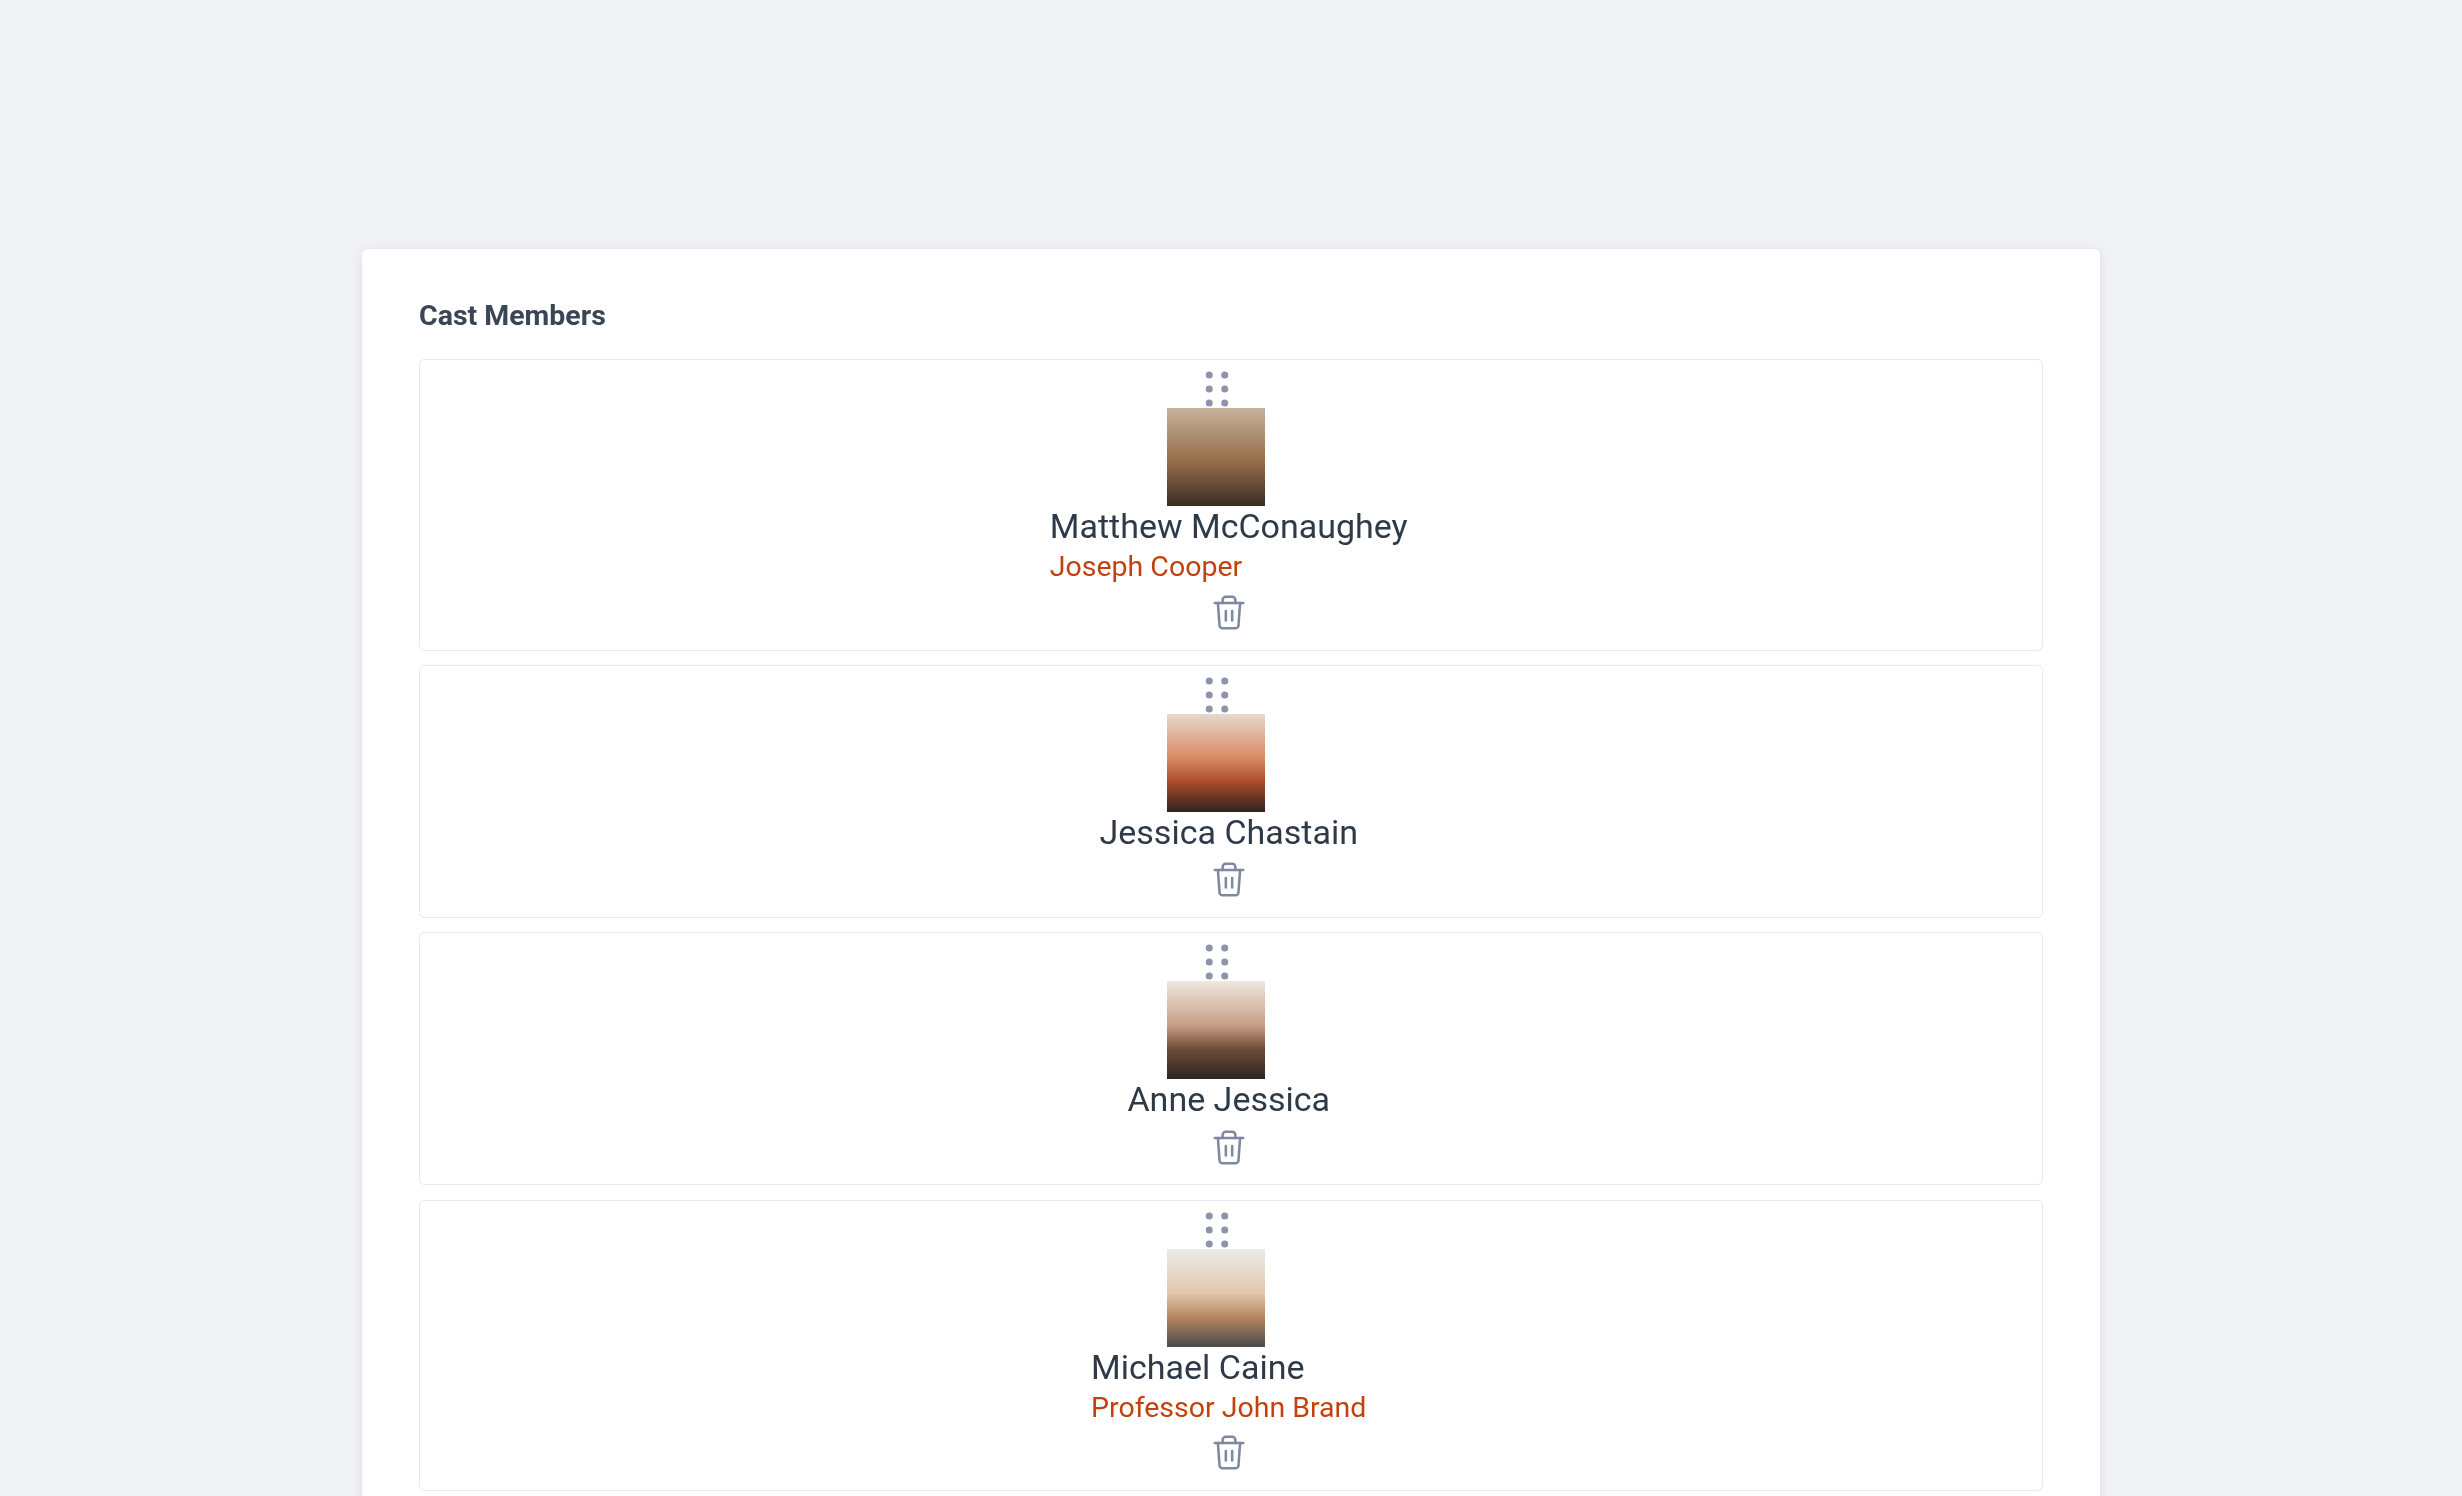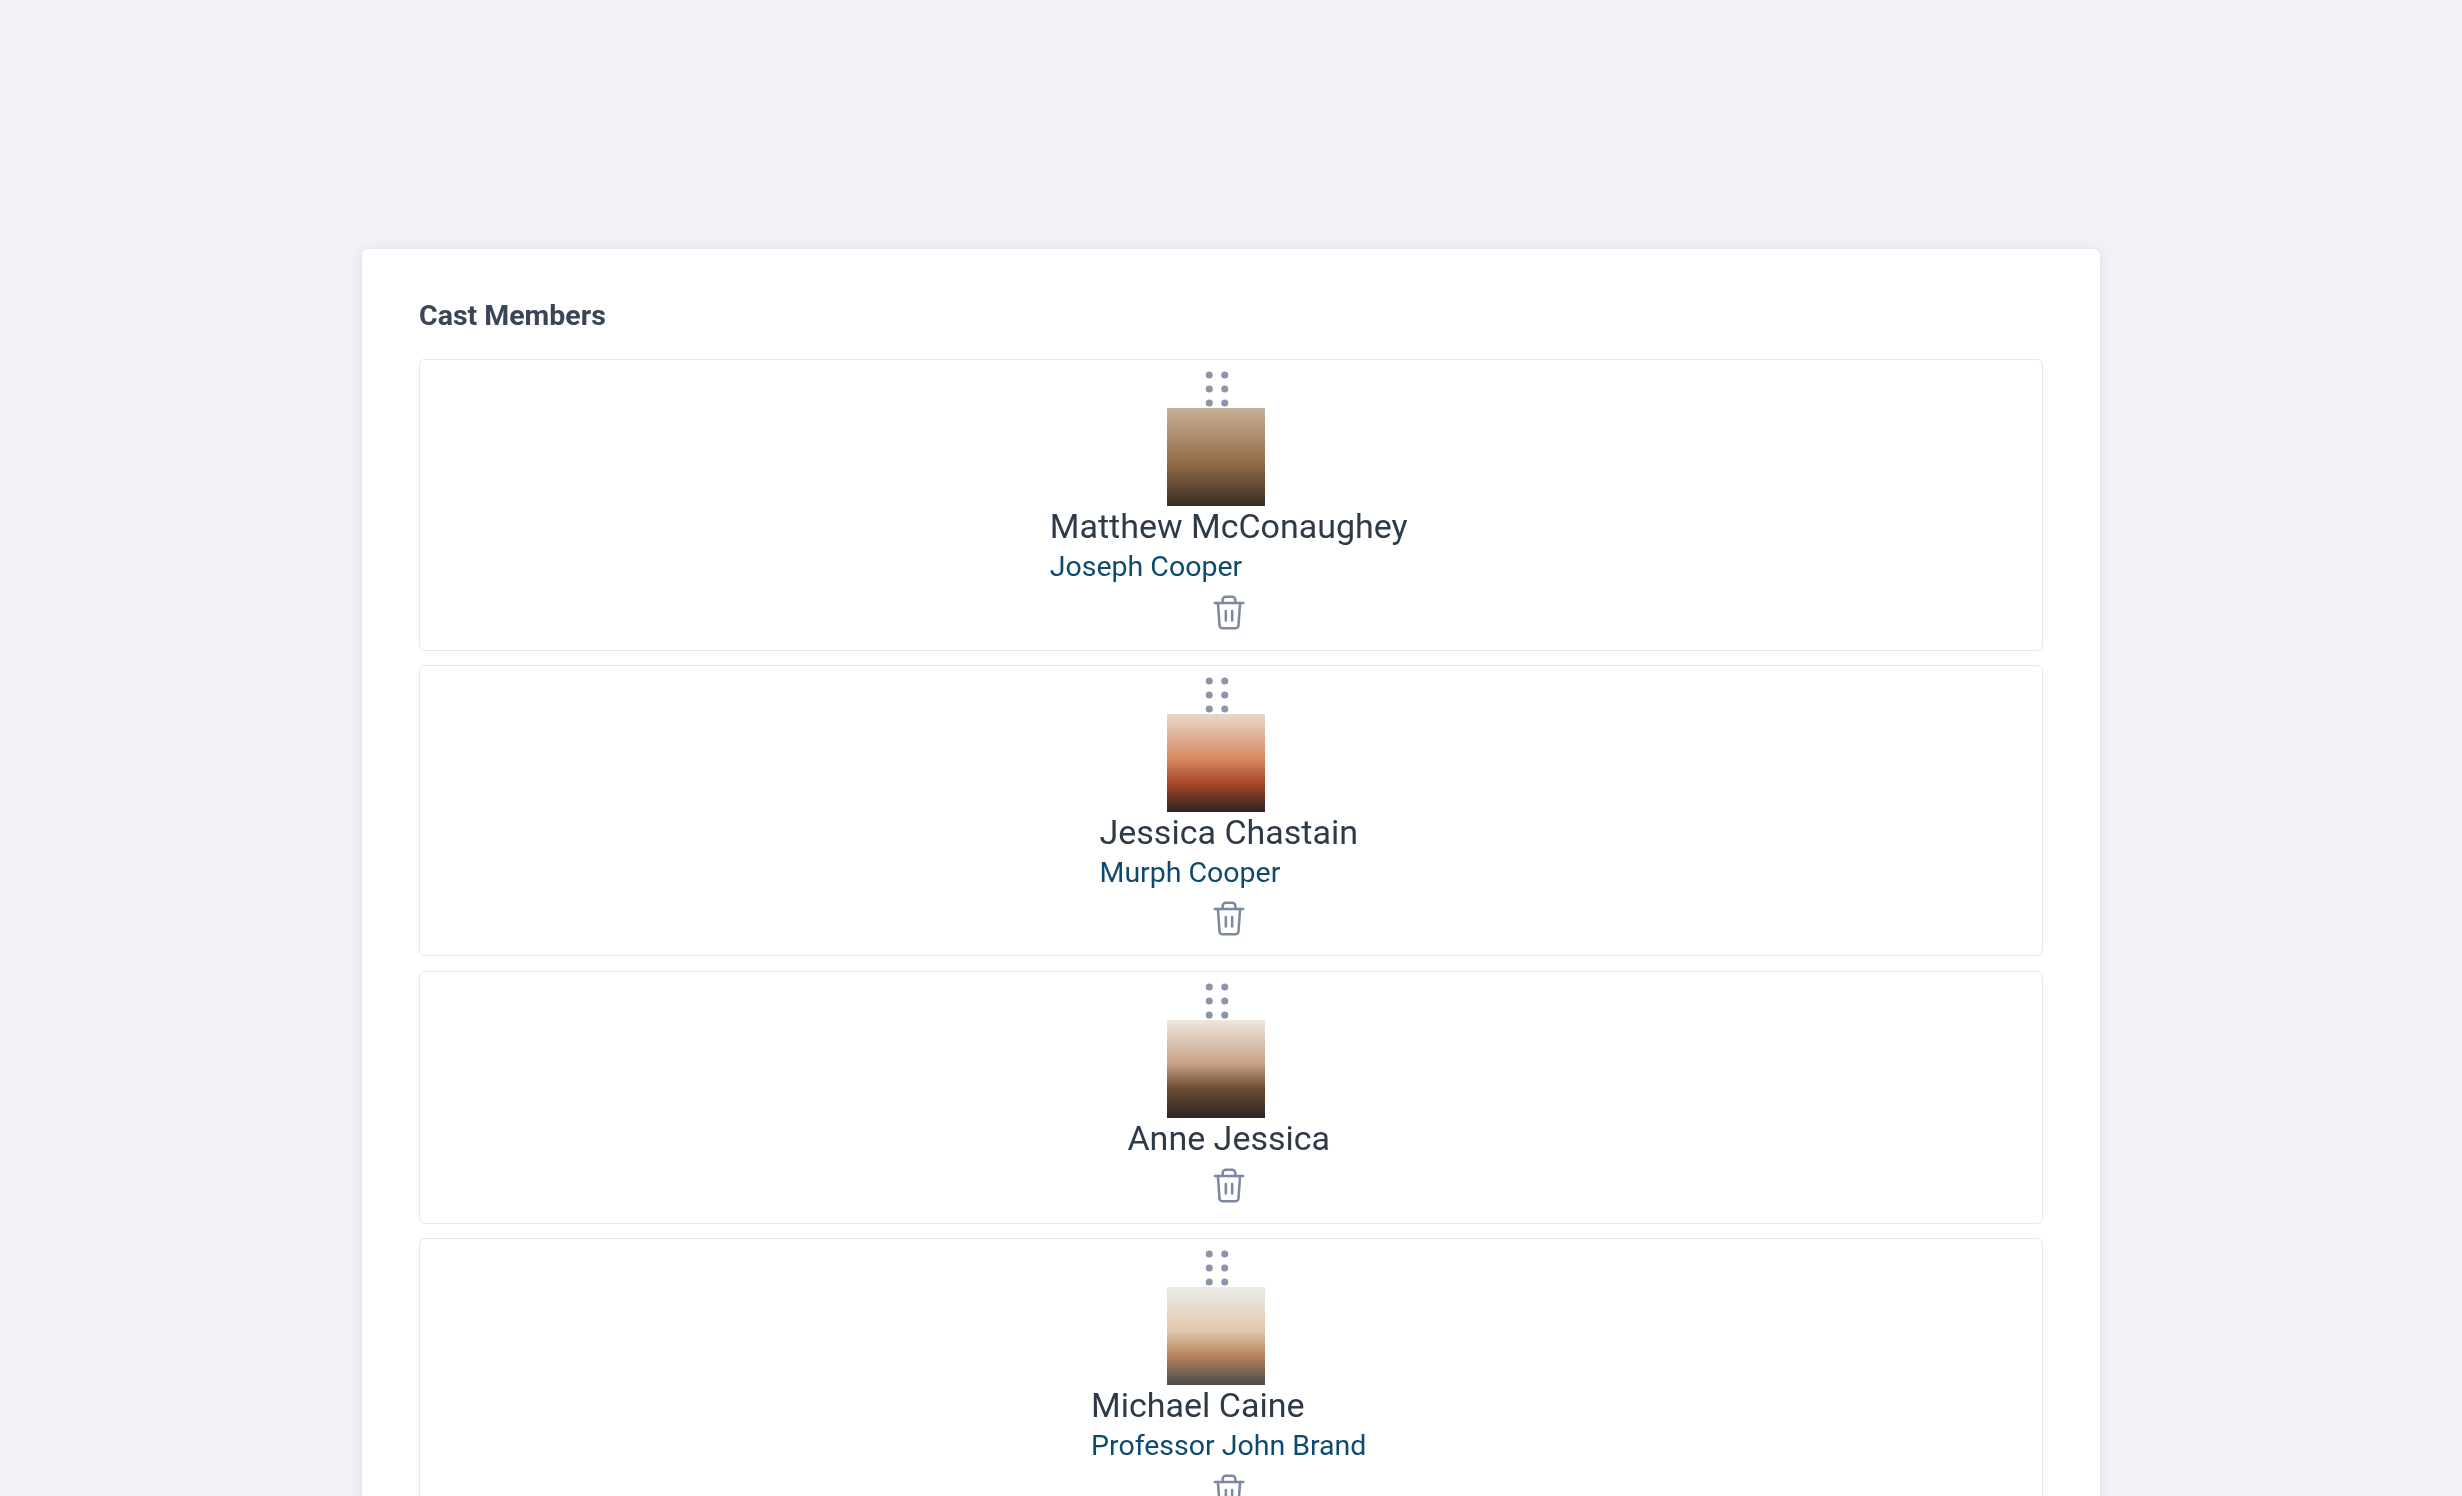--- a/index.html
+++ b/index.html
@@ -77,21 +77,21 @@
     }
     .primary-text {
       font-size: 34px;
       font-weight: 400;
       color: #2f3a49;
       line-height: 1.2;
     }
     .secondary-text {
       font-size: 28.5px;
       font-weight: 400;
-      color: #0c4a6e;
+      color: #c2410c;
       line-height: 1.3;
       margin-top: 1.4px;
     }
     .delete-btn {
       flex: 0 0 auto;
       background: none;
       border: none;
       cursor: pointer;
       padding: 5.7px;
       display: flex;
@@ -158,21 +158,20 @@
             <circle cx="29" cy="7" r="5" fill="#8b94a8"></circle>
           <circle cx="7" cy="27" r="5" fill="#8b94a8"></circle>
             <circle cx="29" cy="27" r="5" fill="#8b94a8"></circle>
           <circle cx="7" cy="47" r="5" fill="#8b94a8"></circle>
             <circle cx="29" cy="47" r="5" fill="#8b94a8"></circle>
         </svg>
       </div>
       <div class="avatar avatar-1"></div>
       <div class="text-block">
         <div class="primary-text">Jessica Chastain</div>
-        <div class="secondary-text">Murph Cooper</div>
       </div>
       <button class="delete-btn">
         <span>
           <svg width="38" height="43" viewBox="0 0 24 24" fill="none" stroke="#7c89a0" stroke-width="1.6" stroke-linecap="round" stroke-linejoin="round">
             <polyline points="3 6 5 6 21 6"></polyline>
             <path d="M19 6l-1 14a2 2 0 0 1-2 2H8a2 2 0 0 1-2-2L5 6"></path>
             <path d="M8 6V4a2 2 0 0 1 2-2h4a2 2 0 0 1 2 2v2"></path>
             <line x1="10" y1="11" x2="10" y2="17"></line>
             <line x1="14" y1="11" x2="14" y2="17"></line>
           </svg>

